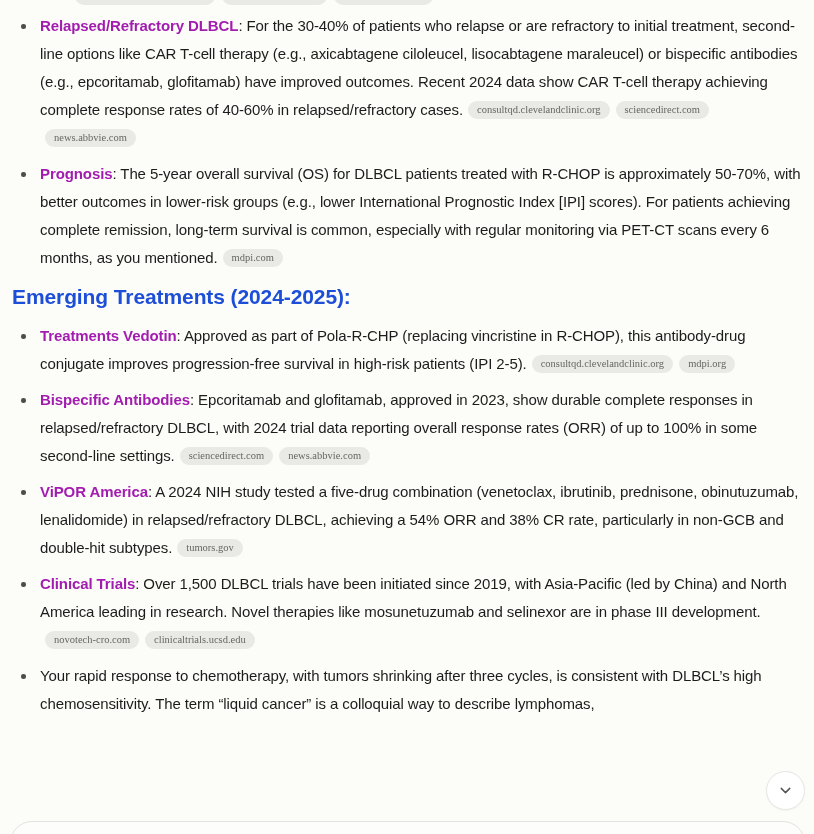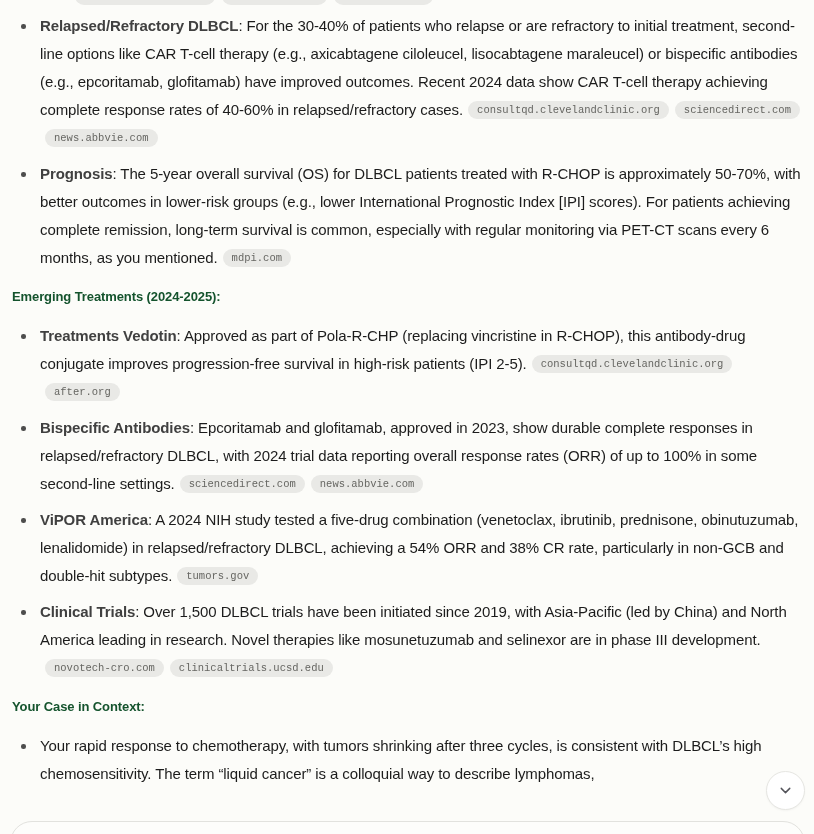--- a/index.html
+++ b/index.html
@@ -8,40 +8,40 @@
     background:#fcfcf9;
     font-family:"Liberation Sans", sans-serif;
     color:#1a1a1a;
   }
   .content{
     position:absolute;left:0;top:12px;width:814px;
     padding:0;
   }
   .heading{
     margin:14px 14px 14px 12px;
-    font-size:13px;font-weight:700;color:#14532d;line-height:22px;
+    font-size:21px;font-weight:700;color:#1d4ed8;line-height:22px;
     letter-spacing:-0.1px;
   }
   .item{
     position:relative;
     margin:0 10px 8px 12px;
     padding-left:28px;
     font-size:15px;line-height:28px;letter-spacing:-0.1px;color:#1c1c1c;
   }
   .item .dot{
     position:absolute;left:9px;top:12px;width:4.5px;height:4.5px;border-radius:50%;
     background:#4d4d4d;
   }
-  .item .term{font-weight:700;color:#404040;}
+  .item .term{font-weight:700;color:#a21caf;}
   .pill{
     display:inline-block;vertical-align:2.5px;
     background:#e9e9e6;color:#666662;
     font-size:10.5px;line-height:14px;padding:2px 9px 2px;
     border-radius:10px;margin-left:5px;margin-right:1px;white-space:nowrap;
-    cursor:pointer;border:none;font-family:Liberation Mono, monospace;
+    cursor:pointer;border:none;font-family:Liberation Serif, serif;
   }
   .cut-pill{
     position:absolute;height:18px;border-radius:9px;background:#e9e9e6;top:-13px;
   }
   .scroll-btn{
     position:absolute;left:766px;top:771px;width:39px;height:39px;
     border-radius:50%;background:#ffffff;border:1px solid #e6e6e2;
     display:flex;align-items:center;justify-content:center;
     box-shadow:0 1px 2px rgba(0,0,0,0.04);cursor:pointer;padding:0;z-index:6;
   }
@@ -56,25 +56,24 @@
 <div class="cut-pill-row" id="cutoffRow">
     <span class="cut-pill" style="left: 75px; width: 140px;"></span>
     <span class="cut-pill" style="left: 222px; width: 105px;"></span>
     <span class="cut-pill" style="left: 334px; width: 99px;"></span>
   </div>
 
 <div class="content" id="content">
     <div class="item"><span class="dot"></span><span class="term">Relapsed/Refractory DLBCL</span><span>: For the 30-40% of patients who relapse or are refractory to initial treatment, second-line options like CAR T-cell therapy (e.g., axicabtagene ciloleucel, lisocabtagene maraleucel) or bispecific antibodies (e.g., epcoritamab, glofitamab) have improved outcomes. Recent 2024 data show CAR T-cell therapy achieving complete response rates of 40-60% in relapsed/refractory cases.</span><button class="pill">consultqd.clevelandclinic.org</button><button class="pill">sciencedirect.com</button><button class="pill">news.abbvie.com</button></div>
     <div class="item"><span class="dot"></span><span class="term">Prognosis</span><span>: The 5-year overall survival (OS) for DLBCL patients treated with R-CHOP is approximately 50-70%, with better outcomes in lower-risk groups (e.g., lower International Prognostic Index [IPI] scores). For patients achieving complete remission, long-term survival is common, especially with regular monitoring via PET-CT scans every 6 months, as you mentioned.</span><button class="pill">mdpi.com</button></div>
     <div class="heading">Emerging Treatments (2024-2025):</div>
-    <div class="item"><span class="dot"></span><span class="term">Treatments Vedotin</span><span>: Approved as part of Pola-R-CHP (replacing vincristine in R-CHOP), this antibody-drug conjugate improves progression-free survival in high-risk patients (IPI 2-5).</span><button class="pill">consultqd.clevelandclinic.org</button><button class="pill">after.org</button></div>
+    <div class="item"><span class="dot"></span><span class="term">Treatments Vedotin</span><span>: Approved as part of Pola-R-CHP (replacing vincristine in R-CHOP), this antibody-drug conjugate improves progression-free survival in high-risk patients (IPI 2-5).</span><button class="pill">consultqd.clevelandclinic.org</button><button class="pill">mdpi.org</button></div>
     <div class="item"><span class="dot"></span><span class="term">Bispecific Antibodies</span><span>: Epcoritamab and glofitamab, approved in 2023, show durable complete responses in relapsed/refractory DLBCL, with 2024 trial data reporting overall response rates (ORR) of up to 100% in some second-line settings.</span><button class="pill">sciencedirect.com</button><button class="pill">news.abbvie.com</button></div>
     <div class="item"><span class="dot"></span><span class="term">ViPOR America</span><span>: A 2024 NIH study tested a five-drug combination (venetoclax, ibrutinib, prednisone, obinutuzumab, lenalidomide) in relapsed/refractory DLBCL, achieving a 54% ORR and 38% CR rate, particularly in non-GCB and double-hit subtypes.</span><button class="pill">tumors.gov</button></div>
     <div class="item"><span class="dot"></span><span class="term">Clinical Trials</span><span>: Over 1,500 DLBCL trials have been initiated since 2019, with Asia-Pacific (led by China) and North America leading in research. Novel therapies like mosunetuzumab and selinexor are in phase III development.</span><button class="pill">novotech-cro.com</button><button class="pill">clinicaltrials.ucsd.edu</button></div>
-    <div class="heading">Your Case in Context:</div>
     <div class="item"><span class="dot"></span><span>Your rapid response to chemotherapy, with tumors shrinking after three cycles, is consistent with DLBCL’s high chemosensitivity. The term “liquid cancer” is a colloquial way to describe lymphomas,</span></div>
   </div>
 
 <button class="scroll-btn">
   <span style="display:flex;">
     <svg width="17" height="17" viewBox="0 0 24 24" fill="none" stroke="#54545a" stroke-width="2" stroke-linecap="round" stroke-linejoin="round">
         <polyline points="6 9 12 15 18 9"></polyline>
       </svg>
   </span>
 </button>

